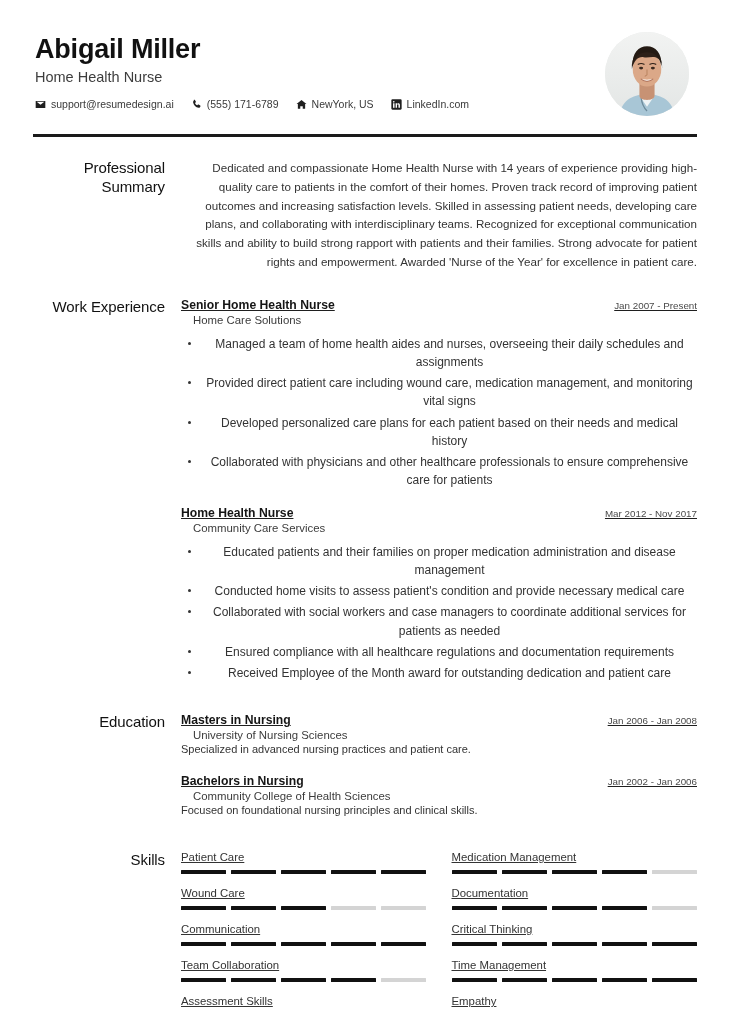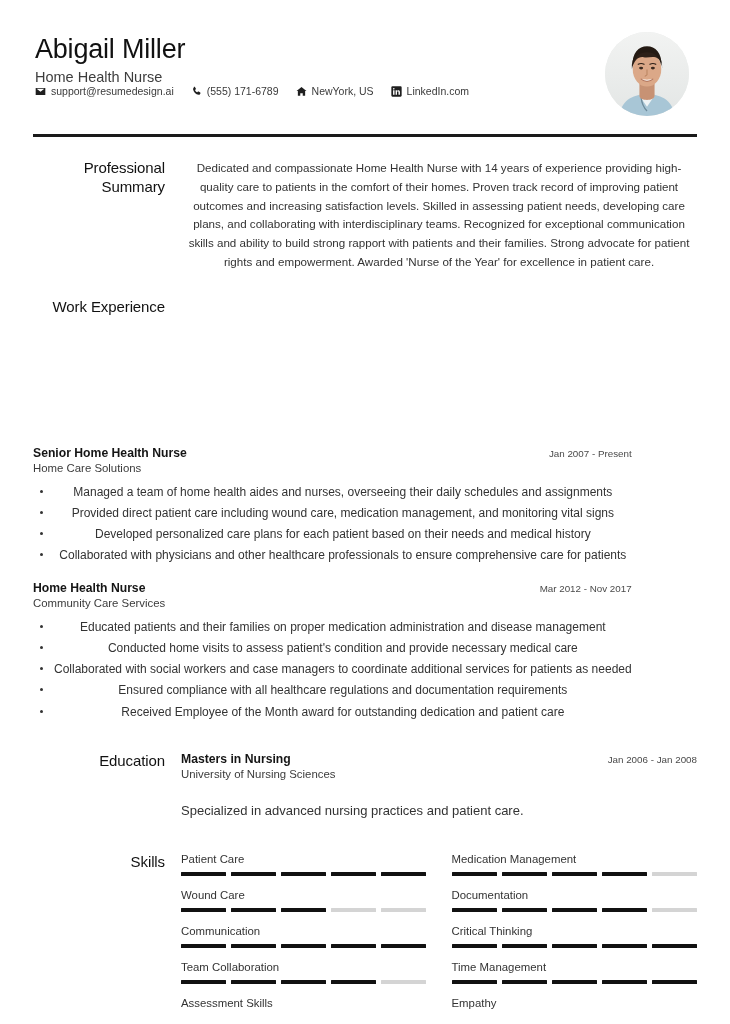--- a/index.html
+++ b/index.html
@@ -25,36 +25,37 @@
   .header {
     display: flex;
     align-items: flex-start;
     justify-content: space-between;
     padding-top: 30px;
   }
   .header-left { padding-left: 2px; padding-top: 4px; }
 
   .full-name {
     font-size: 27px;
-    font-weight: normal;
+    font-weight: bold;
     letter-spacing: -0.2px;
     color: #111111;
     line-height: 1.12;
   }
   .job-title {
     font-size: 14.5px;
     color: #3d3d3d;
     margin-top: 5px;
     font-weight: normal;
   }
 
   .contact-row {
     display: flex;
     align-items: center;
     gap: 17px;
+    margin-top: 13px;
     flex-wrap: wrap;
   }
   .contact-item {
     display: flex;
     align-items: center;
     gap: 5px;
     font-size: 10.5px;
     color: #3a3a3a;
     white-space: nowrap;
   }
@@ -98,51 +99,53 @@
   .section-body {
     flex: 1 1 auto;
     min-width: 0;
   }
 
   #summary-section { margin-top: 22px; }
   .summary-text {
     font-size: 11.6px;
     line-height: 1.62;
     color: #333333;
-    text-align: center;
+    text-align: right;
   }
 
   
-  #experience-section { margin-top: 26px; flex-direction: column; }
+  #experience-section { margin-top: 26px; }
   #education-section { margin-top: 28px; }
 
   .entry { margin-bottom: 3px; }
   .entry + .entry { margin-top: 16px; }
 
   .entry-head {
     display: flex;
     align-items: baseline;
     justify-content: space-between;
     gap: 12px;
+    text-decoration: underline;
   }
   .entry-role {
     font-size: 12.2px;
     font-weight: bold;
     color: #151515;
   }
   .entry-dates {
     font-size: 9.8px;
     color: #4a4a4a;
     white-space: nowrap;
     flex: 0 0 auto;
   }
   .entry-org {
     font-size: 11.4px;
     color: #3b3b3b;
     margin-top: 2px;
+    margin-left: 12px;
   }
 
   .bullets {
     list-style: none;
     margin-top: 9px;
   }
   .bullets li {
     position: relative;
     padding-left: 21px;
     font-size: 12px;
@@ -156,41 +159,42 @@
     position: absolute;
     left: 7px;
     top: 7px;
     width: 3px;
     height: 3px;
     border-radius: 50%;
     background: #333333;
   }
 
   .entry-desc {
-    font-size: 13px;
+    font-size: 11px;
     line-height: 1.5;
     color: #333333;
-    margin-top: 21px;
+    margin-top: 0;
   }
 
   
   #skills-section { margin-top: 30px; }
   .skills-grid {
     display: grid;
     grid-template-columns: 1fr 1fr;
     column-gap: 25px;
     row-gap: 0;
   }
   .skill {
     padding-bottom: 13px;
   }
   .skill-name {
     font-size: 11.4px;
     color: #333333;
     margin-bottom: 7px;
+    text-decoration: underline;
   }
   .skill-bar {
     display: flex;
     gap: 5px;
   }
   .seg {
     flex: 1 1 0;
     height: 4px;
     background: #d4d4d4;
     border-radius: 0.5px;
@@ -337,20 +341,28 @@
 
       <div class="entry">
         <div class="entry-head">
           <div class="entry-role">Masters in Nursing</div>
           <div class="entry-dates">Jan 2006 - Jan 2008</div>
         </div>
         <div class="entry-org">University of Nursing Sciences</div>
         <div class="entry-desc">Specialized in advanced nursing practices and patient care.</div>
       </div>
 
+      <div class="entry">
+        <div class="entry-head">
+          <div class="entry-role">Bachelors in Nursing</div>
+          <div class="entry-dates">Jan 2002 - Jan 2006</div>
+        </div>
+        <div class="entry-org">Community College of Health Sciences</div>
+        <div class="entry-desc">Focused on foundational nursing principles and clinical skills.</div>
+      </div>
 
     </div>
   </div>
 
   <div class="section" id="skills-section">
     <div class="section-label">Skills</div>
     <div class="section-body">
       <div class="skills-grid" id="skills-grid">
           <div class="skill">
             <div class="skill-name">Patient Care</div>

